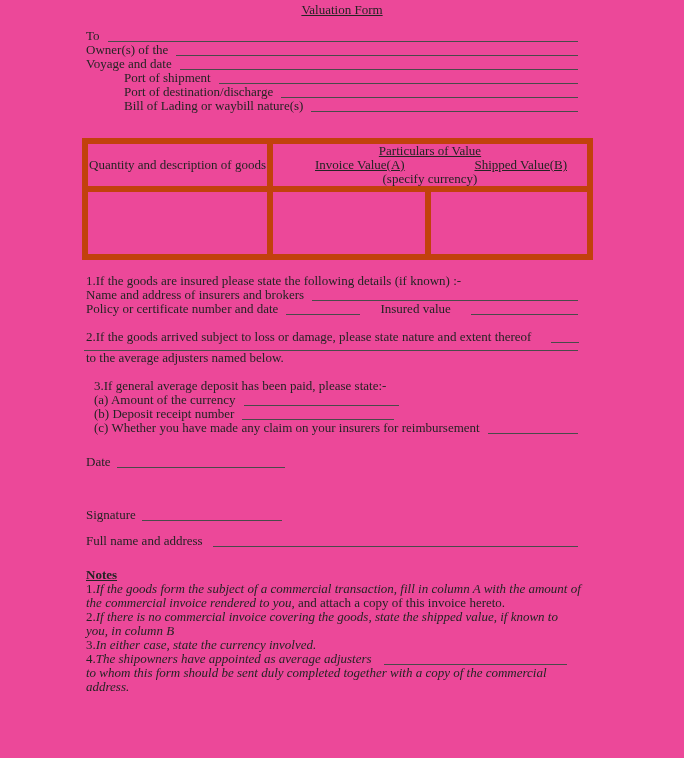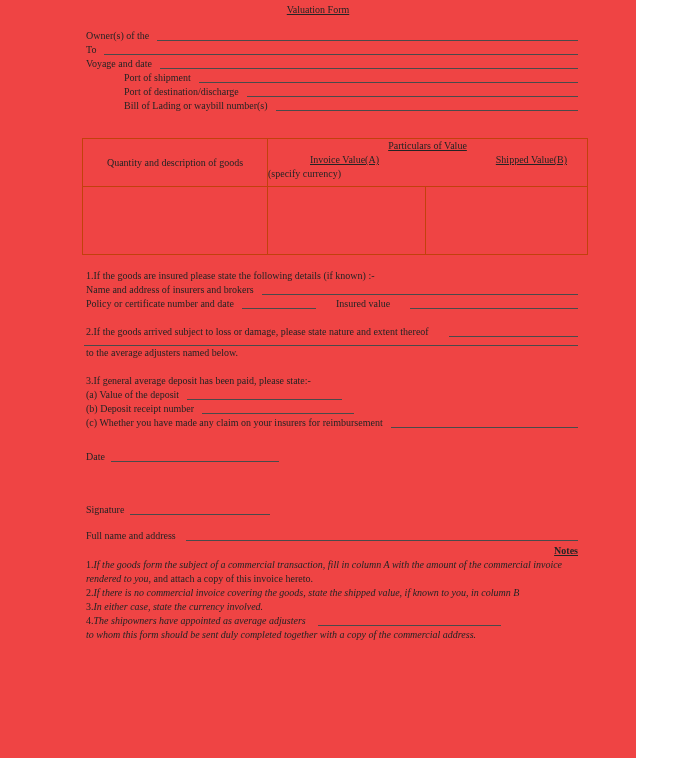--- a/index.html
+++ b/index.html
@@ -1,21 +1,21 @@
 <!DOCTYPE html>
 <html><head>
 <meta charset="utf-8">
 <style>
   * { box-sizing: border-box; }
   html,body { margin:0; padding:0; background:#ffffff; }
   .page {
-    position:relative; width:636px; height:758px; overflow:hidden;
-    background:#ef4444; color:#242424;
+    position:relative; width:684px; height:758px; overflow:hidden;
+    background:#ec4899; color:#242424;
     font-family:"Liberation Serif","DejaVu Serif",serif;
-    font-size:10px; line-height:14px;
+    font-size:13px; line-height:14px;
   }
   .title { padding-top:3px; text-align:center; text-decoration:underline; }
   .content { margin-left:86px; width:492px; }
 
   .frow { display:flex; align-items:baseline; white-space:nowrap; }
   .lbl { flex:0 0 auto; }
   .line {
     flex:1 1 auto; height:7px; margin-left:8px; min-width:28px;
     border-bottom:1px solid #4a4a4a; transform:translateY(2px);
   }
@@ -29,76 +29,76 @@
   .ml10 { margin-left:10px; }
   .ml12 { margin-left:12px; }
   .ml14 { margin-left:20px; }
   .ind { padding-left:38px; }
   .fields { margin-top:12px; }
 
   table.vtable {
     border-collapse:collapse; table-layout:fixed;
     width:505px; margin-left:-4px; margin-top:25px;
   }
-  table.vtable td { border:1px solid #c2410c; padding:0; }
+  table.vtable td { border:6px solid #c2410c; padding:0; }
   .qty-cell { height:48px; text-align:center; vertical-align:middle; }
   .part-cell { height:48px; vertical-align:top; padding-top:2px; }
   .part-title { text-align:center; text-decoration:underline; }
   .part-sub { display:flex; justify-content:space-between; padding:0 20px 0 6px; }
   .part-sub span { text-decoration:underline;margin-left:36px; }
-  .part-specify { }
+  .part-specify { text-align:center; }
   .body-row td { height:68px; }
   .currency-row td { height:18px; }
   .currency-cell { text-align:center; vertical-align:middle; }
 
   .s1 { margin-top:14px; }
   .s2 { margin-top:14px; }
   .fullline { height:7px; border-bottom:1px solid #4a4a4a; margin-left:-2px; }
   .s2-rest { margin-top:2px; white-space:nowrap; }
   .trow { white-space:nowrap; }
-  .s3 { margin-top:14px; }
+  .s3 { margin-top:14px;margin-left:8px; }
   .row-date { margin-top:20px; }
   .row-sig  { margin-top:39px; }
   .row-name { margin-top:12px; }
-  .notes-head { margin-top:1px; text-align:right; font-weight:bold; text-decoration:underline; }
+  .notes-head { margin-top:20px; text-align:left; font-weight:bold; text-decoration:underline; }
   .notes { width:497px; }
   .notes p { margin:0; }
   .it { font-style:italic; }
 </style>
 </head>
 <body>
 
 <div class="page">
   <div class="title">Valuation Form</div>
 
   <div class="content">
 
     <div class="fields">
       <div class="frow">
-        <span class="lbl">Owner(s) of the</span>
+        <span class="lbl">To</span>
         <span class="line"></span>
       </div>
       <div class="frow">
-        <span class="lbl">To</span>
+        <span class="lbl">Owner(s) of the</span>
         <span class="line"></span>
       </div>
       <div class="frow">
         <span class="lbl">Voyage and date</span>
         <span class="line"></span>
       </div>
       <div class="frow ind">
         <span class="lbl">Port of shipment</span>
         <span class="line"></span>
       </div>
       <div class="frow ind">
         <span class="lbl">Port of destination/discharge</span>
         <span class="line"></span>
       </div>
       <div class="frow ind">
-        <span class="lbl">Bill of Lading or waybill number(s)</span>
+        <span class="lbl">Bill of Lading or waybill nature(s)</span>
         <span class="line"></span>
       </div>
     </div>
 
     <table class="vtable">
       <colgroup>
           <col style="width:185px">
           <col style="width:158px">
           <col style="width:162px">
         </colgroup>
@@ -143,21 +143,21 @@
         <span class="lbl">2.If the goods arrived subject to loss or damage, please state nature and extent thereof</span>
         <span class="line ml14"></span>
       </div>
       <div class="fullline"></div>
       <div class="trow">to the average adjusters named below.</div>
     </div>
 
     <div class="s3">
       <div class="trow">3.If general average deposit has been paid, please state:-</div>
       <div class="frow">
-        <span class="lbl">(a) Value of the deposit</span>
+        <span class="lbl">(a) Amount of the currency</span>
         <span class="line w155"></span>
       </div>
       <div class="frow">
         <span class="lbl">(b) Deposit receipt number</span>
         <span class="line w152"></span>
       </div>
       <div class="frow">
         <span class="lbl">(c) Whether you have made any claim on your insurers for reimbursement</span>
         <span class="line"></span>
       </div>

